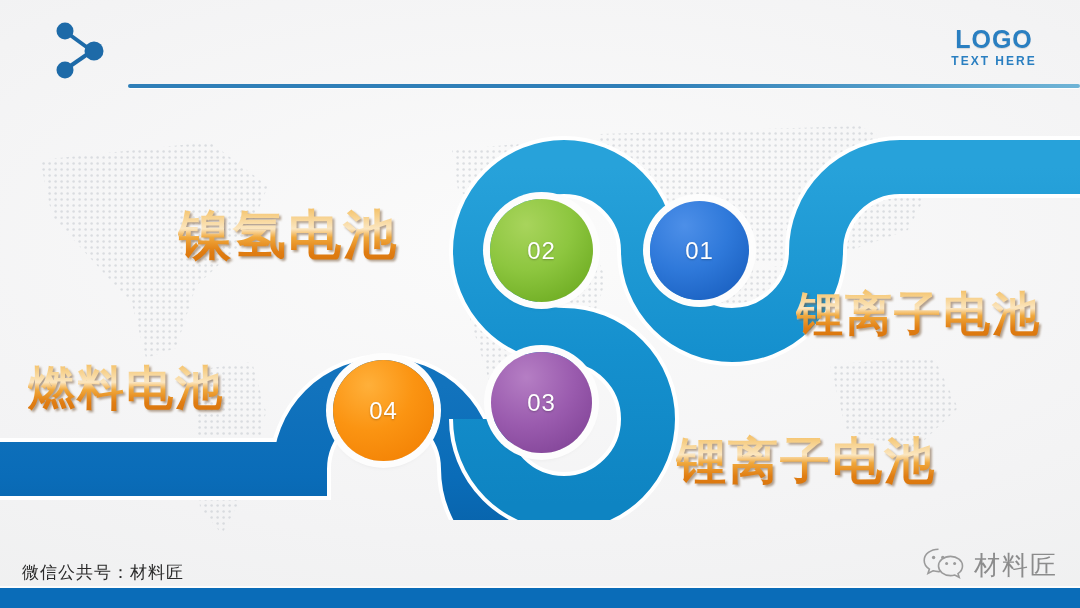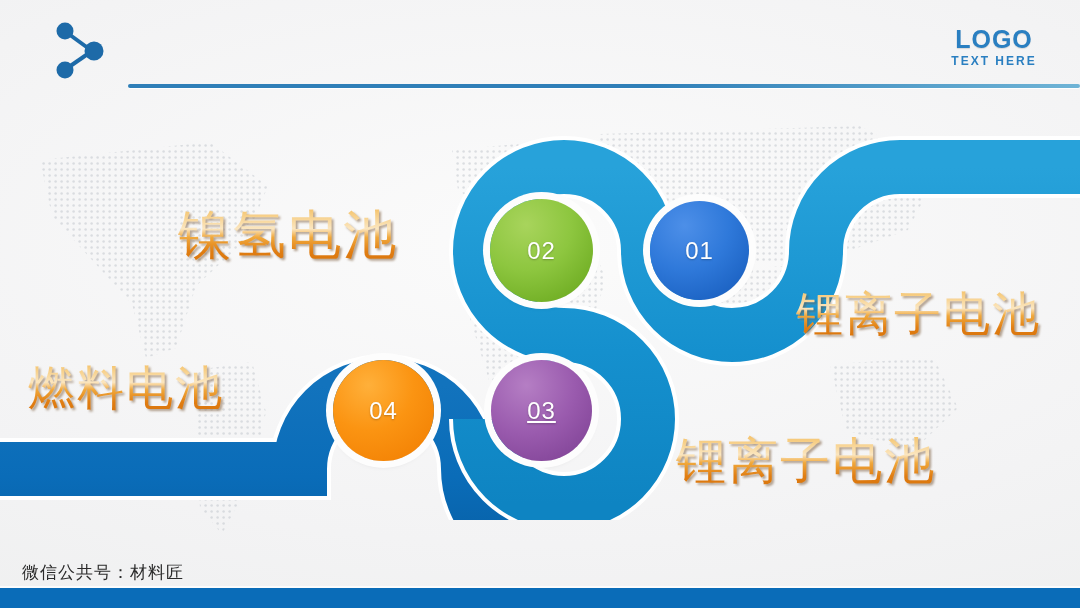--- a/index.html
+++ b/index.html
@@ -55,28 +55,28 @@
     position:absolute;border-radius:50%;
     display:flex;align-items:center;justify-content:center;
     color:#fff;font-size:24px;letter-spacing:1px;
     box-shadow:0 0 0 7px #fdfdfd, 0 3px 7px rgba(0,0,0,.22);
     text-shadow:0 1px 2px rgba(0,0,0,.25);
   }
   .node-01{left:650px;top:201px;width:99px;height:99px;
     background:radial-gradient(circle at 35% 25%, #4d8fe8 0%, #2f79da 45%, #1358b8 100%);}
   .node-02{left:490px;top:199px;width:103px;height:103px;
     background:radial-gradient(circle at 35% 25%, #a8d45c 0%, #8dc63f 45%, #63a318 100%);}
-  .node-03{left:491px;top:360px;width:101px;height:101px;
-    background:radial-gradient(circle at 35% 25%, #b57ec4 0%, #9a5bae 48%, #7a3d90 100%);text-decoration:underline;}
+  .node-03{left:491px;top:352px;width:101px;height:101px;
+    background:radial-gradient(circle at 35% 25%, #b57ec4 0%, #9a5bae 48%, #7a3d90 100%);}
   .node-04{left:333px;top:360px;width:101px;height:101px;
     background:radial-gradient(circle at 35% 25%, #ffb03a 0%, #fb9412 45%, #f07c00 100%);}
 
   
   .glabel{
-    position:absolute;white-space:nowrap;font-weight:normal;
+    position:absolute;white-space:nowrap;font-weight:bold;
     font-family:"DejaVu Sans","Liberation Sans",sans-serif;
     background-image:linear-gradient(180deg,
         #f0b04a 0%, #f6cb7e 18%, #fbe6c0 40%, #f0a83c 52%,
         #e07d12 72%, #d9750c 88%, #e59a37 100%);
     -webkit-background-clip:text;background-clip:text;
     color:transparent;-webkit-text-fill-color:transparent;
     filter:drop-shadow(2px 2px 1px rgba(90,50,10,.45))
            drop-shadow(0 1px 0 rgba(255,255,255,.35));
     letter-spacing:2px;
   }
@@ -227,17 +227,34 @@
     <span>04</span>
   </div>
 
   <div class="glabel lbl-nimh">镍氢电池</div>
   <div class="glabel lbl-lead">锂离子电池</div>
   <div class="glabel lbl-fuel">燃料电池</div>
   <div class="glabel lbl-li">锂离子电池</div>
 
   <div class="footer-text">微信公共号：材料匠</div>
 
+  <div class="wechat-badge">
+    <span>
+      <svg width="46" height="34" viewBox="0 0 46 34" aria-hidden="true">
+        <g fill="none" stroke="#555" stroke-width="1.6">
+          <path d="M17.5 3.2C9.6 3.2 3.2 8.2 3.2 14.4c0 3.5 2 6.6 5.2 8.7l-1.4 4.3 5-2.6c1.7.5 3.6.8 5.5.8
+                   .6 0 1.2 0 1.8-.1"></path>
+          <path d="M29.5 10.4c-6.6 0-12 4.3-12 9.6 0 5.3 5.4 9.6 12 9.6 1.5 0 3-.2 4.3-.6l4.4 2.3-1.2-3.7
+                   c2.8-1.8 4.5-4.5 4.5-7.6 0-5.3-5.4-9.6-12-9.6z"></path>
+        </g>
+        <circle cx="12.6" cy="11.5" r="1.7" fill="#555"></circle>
+        <circle cx="21.8" cy="11.5" r="1.7" fill="#555"></circle>
+        <circle cx="25.6" cy="17.6" r="1.5" fill="#555"></circle>
+        <circle cx="33.6" cy="17.6" r="1.5" fill="#555"></circle>
+      </svg>
+    </span>
+    <span class="wc-text">材料匠</span>
+  </div>
 
   <div class="bottom-bar-hi"></div>
   <div class="bottom-bar"></div>
 
 </div>
 
 </body></html>

